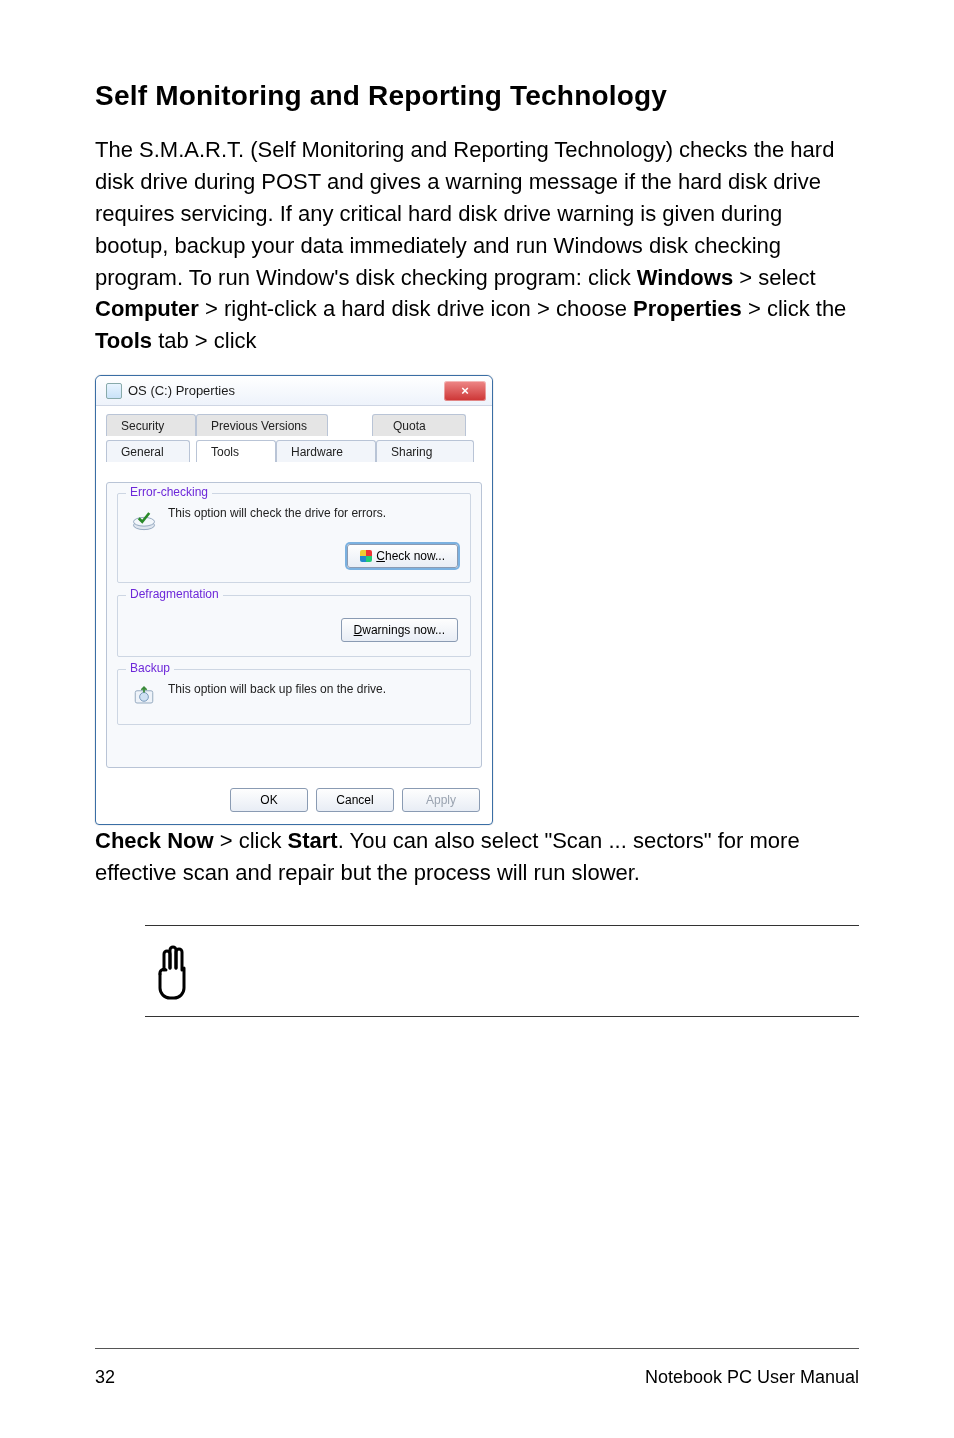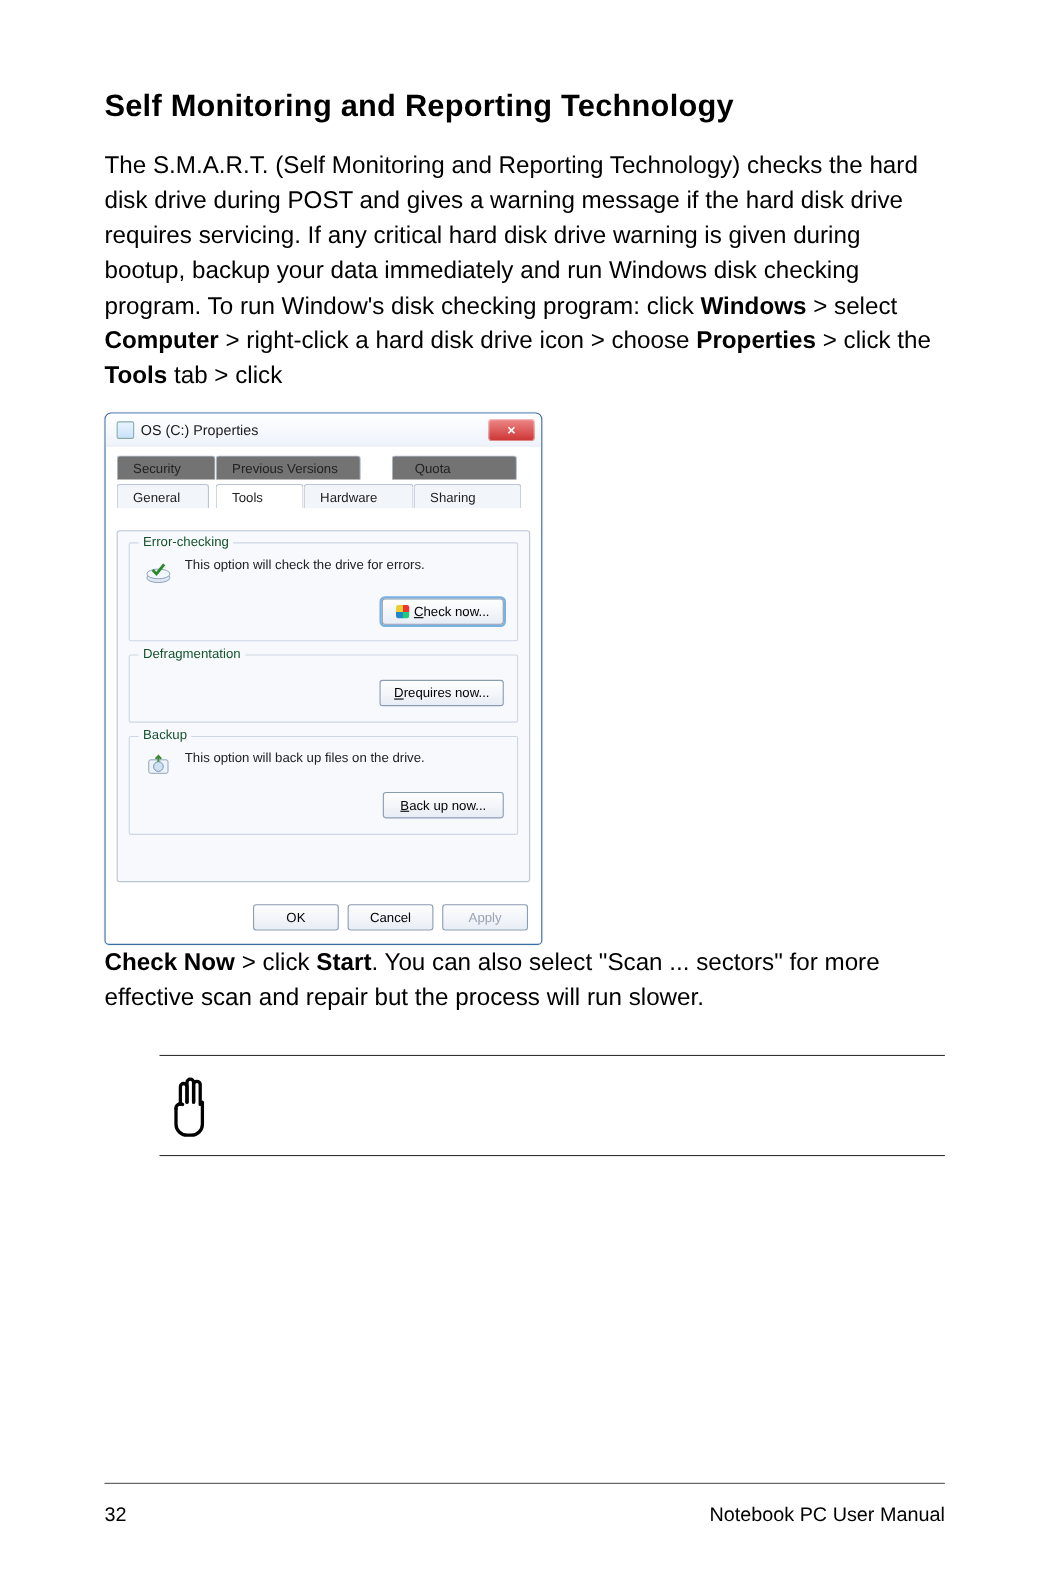--- a/index.html
+++ b/index.html
@@ -40,23 +40,23 @@
   .dlg-body { padding: 8px 10px 10px 10px; }
   .tabs-back { border:1px solid #b9c4d6; border-radius:3px; background:#f7f9fc; padding:10px 10px 12px 10px; margin-top: 20px; }
   .tabs-row { position:relative; height:22px; margin-top:-30px; margin-bottom:8px; }
   .tab {
     position:absolute; top:0; height:22px; padding:0 14px;
     border:1px solid #b9c4d6; border-bottom:none;
     background:#f2f5fa; font-size:12px; display:flex; align-items:center;
     border-radius:3px 3px 0 0; color:#222;
   }
   .tab.active { background:#fff; font-weight:400; z-index:2; }
-  .tab.back { top:-18px; background:#737373; }
+  .tab.back { top:-18px; background:#e5e5e5; }
   .groupbox { border:1px solid #cdd6e3; border-radius:2px; margin-bottom:12px; padding:12px 12px 14px 12px; position:relative; }
-  .groupbox .legend { position:absolute; top:-9px; left:8px; background:#f7f9fc; padding:0 4px; font-size:12px; color:#14532d; }
+  .groupbox .legend { position:absolute; top:-9px; left:8px; background:#f7f9fc; padding:0 4px; font-size:12px; color:#6d28d9; }
   .group-row { display:flex; align-items:flex-start; gap:10px; }
   .group-icon { width:28px; height:28px; flex:0 0 auto; }
   .group-desc { font-size:12px; color:#222; }
   .btn-row { display:flex; justify-content:flex-end; margin-top:10px; }
   .win-btn {
     min-width:110px; height:24px; padding:0 12px;
     border:1px solid #8a9bb3; border-radius:3px;
     background:linear-gradient(#fefefe,#e8edf5);
     font-size:12px; display:flex; align-items:center; justify-content:center; gap:4px;
   }
@@ -101,21 +101,21 @@
         </div>
         <div class="dlg-close">
           <span>×</span>
         </div>
       </div>
       <div class="dlg-body">
 
         <div class="tabs-row" style="height:18px; margin-top:0;">
           <div class="tab back" style="left:0; top:0; width:90px;">Security</div>
           <div class="tab back" style="left:90px; top:0; width:132px;">Previous Versions</div>
-          <div class="tab back" style="left:250px; top:0; width:114px;padding-left:20px;">Quota</div>
+          <div class="tab back" style="left:266px; top:0; width:94px;padding-left:20px;">Quota</div>
         </div>
 
         <div class="tabs-row" style="margin-top:0;">
           <div class="tab" style="left:0; width:84px;">General</div>
           <div class="tab active" style="left:90px; width:80px;">Tools</div>
           <div class="tab" style="left:170px; width:100px;">Hardware</div>
           <div class="tab" style="left:270px; width:98px;">Sharing</div>
         </div>
 
         <div class="tabs-back">
@@ -137,41 +137,36 @@
                 <span class="shield-dot"></span>
                 <span><span class="underline-access">C</span><span>heck now...</span></span>
               </div>
             </div>
           </div>
 
           <div class="groupbox">
             <span class="legend">Defragmentation</span>
             <div class="btn-row">
               <div class="win-btn">
-                <span><span class="underline-access">D</span><span>requires now...</span></span>
+                <span><span class="underline-access">D</span><span>warnings now...</span></span>
               </div>
             </div>
           </div>
 
           <div class="groupbox" style="margin-bottom:30px;">
             <span class="legend">Backup</span>
             <div class="group-row">
               <span class="group-icon">
                 <svg viewBox="0 0 32 32">
                     <rect x="6" y="10" width="20" height="14" rx="2" fill="#eef3f9" stroke="#8aa0b8"></rect>
                     <circle cx="16" cy="17" r="5" fill="#cfe1f3" stroke="#6b8fb3"></circle>
                     <path d="M16 6 l0 6 M13 9 l3 -3 l3 3" stroke="#3a8a3a" stroke-width="2" fill="none"></path>
                   </svg>
               </span>
               <span class="group-desc">This option will back up files on the drive.</span>
-            </div>
-            <div class="btn-row">
-              <div class="win-btn">
-                <span><span class="underline-access">B</span><span>ack up now...</span></span>
-              </div>
             </div>
           </div>
         </div>
       </div>
       <div class="dlg-footer">
         <div class="win-btn">OK</div>
         <div class="win-btn">Cancel</div>
         <div class="win-btn disabled">Apply</div>
       </div>
     </div>

